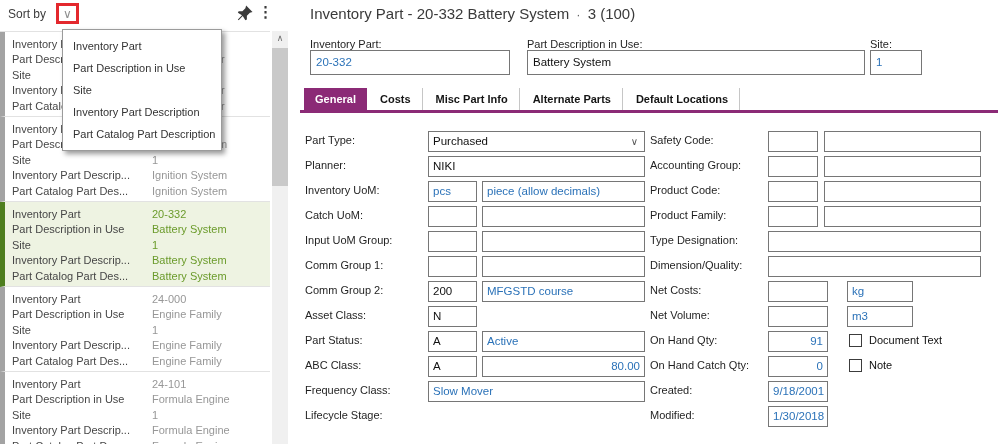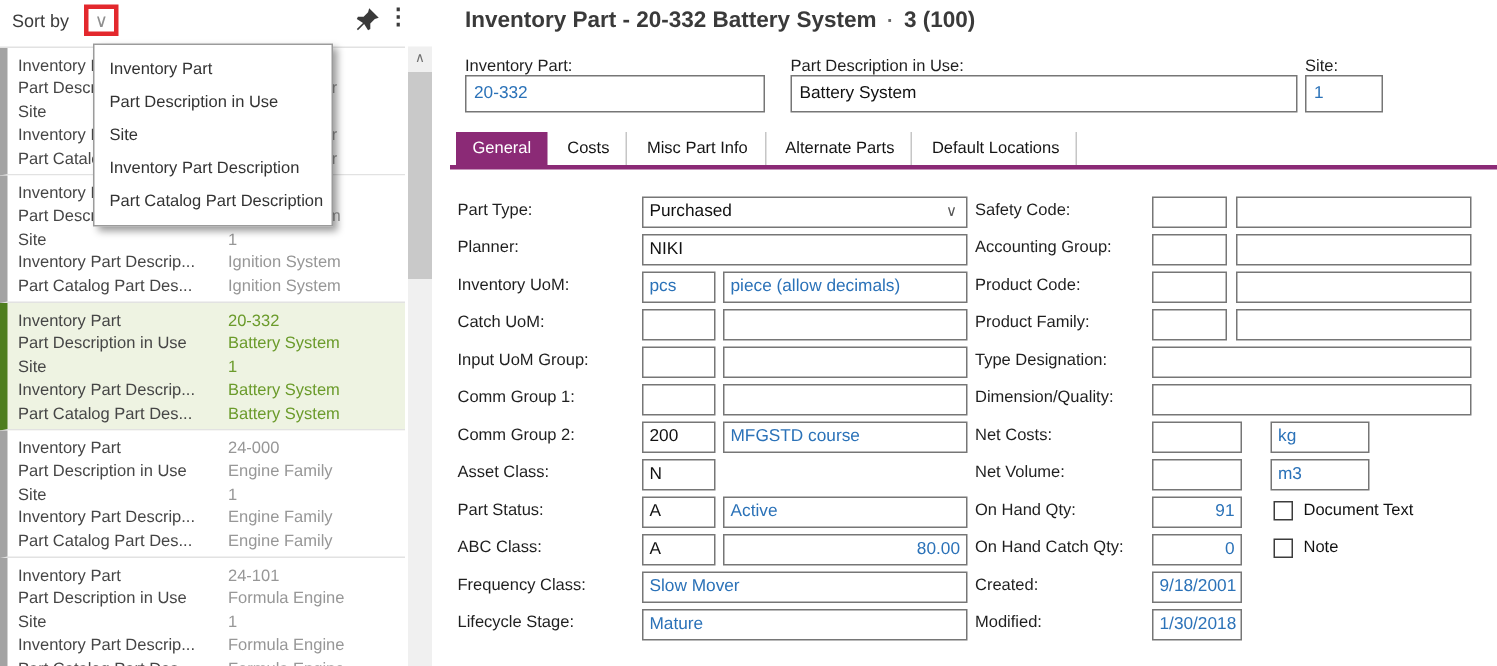--- a/index.html
+++ b/index.html
@@ -27,29 +27,29 @@
 
   .scrollbar{position:absolute;left:272px;top:31px;width:16px;height:413px;background:#f0f0f0}
   .scroll-up{height:16px;text-align:center;color:#707070;font-size:9px;line-height:15px;cursor:pointer}
   .scroll-thumb{position:absolute;left:0;top:17px;width:16px;height:138px;background:#c9c9c9;cursor:pointer}
 
   .menu{position:absolute;left:62px;top:29px;width:158px;background:#fff;border:1px solid #9b9b9b;
        box-shadow:3px 3px 5px rgba(0,0,0,.4);z-index:20;padding:5px 0}
   .menu-item{padding:0 8px 0 10px;line-height:22px;color:#333;white-space:nowrap;cursor:pointer}
 
   
-  .title{position:absolute;left:310px;top:5px;font-size:15px;font-weight:bold;color:#3a3a3a;white-space:nowrap}
+  .title{position:absolute;left:310px;top:5px;font-size:15px;font-weight:normal;color:#3a3a3a;white-space:nowrap}
   .title .dot{color:#666;padding:0 7px;font-size:13px}
   .tfl{position:absolute;top:38px;color:#1f1f1f}
   .tfb{position:absolute;top:50px;height:25px;border:1px solid #767676;box-sizing:border-box;
        line-height:23px;padding:0 5px;font-size:11.5px;background:#fff;color:#111}
 
   
   .tabbar{position:absolute;left:300px;top:88px;width:698px;display:flex;border-bottom:3px solid #8b2a76}
-  .tab{padding:0 11px;line-height:22px;font-weight:normal;color:#141414;border-right:1px solid #c6c6c6;
+  .tab{padding:0 11px;line-height:22px;font-weight:bold;color:#141414;border-right:1px solid #c6c6c6;
        background:#fff;white-space:nowrap;cursor:pointer;margin-left:2px}
   .tab.selected{background:#8b2a76;color:#fff;margin-left:4px;border-right:none}
 
   
   .fr{position:absolute;left:300px;width:698px;height:21px}
   .flabel{position:absolute;left:5px;top:3px;color:#1f1f1f;white-space:nowrap}
   .rlabel{position:absolute;left:350px;top:3px;color:#1f1f1f;white-space:nowrap}
   .box{position:absolute;height:21px;border:1px solid #767676;box-sizing:border-box;line-height:19px;
        padding:0 4px;background:#fff;font-size:11.5px;color:#111;overflow:hidden;white-space:nowrap}
   .sbox{left:128px;width:49px}
@@ -320,16 +320,15 @@
 
 <div class="fr" style="top:381px">
   <span class="flabel">Frequency Class:</span>
   <div class="box fullbox blue">Slow Mover</div>
   <span class="rlabel">Created:</span>
   <div class="box rb74 blue">9/18/2001</div>
 </div>
 
 <div class="fr" style="top:406px">
   <span class="flabel">Lifecycle Stage:</span>
-  <div class="box fullbox blue">Mature</div>
   <span class="rlabel">Modified:</span>
   <div class="box rb74 blue">1/30/2018</div>
 </div>
 
 </body></html>

